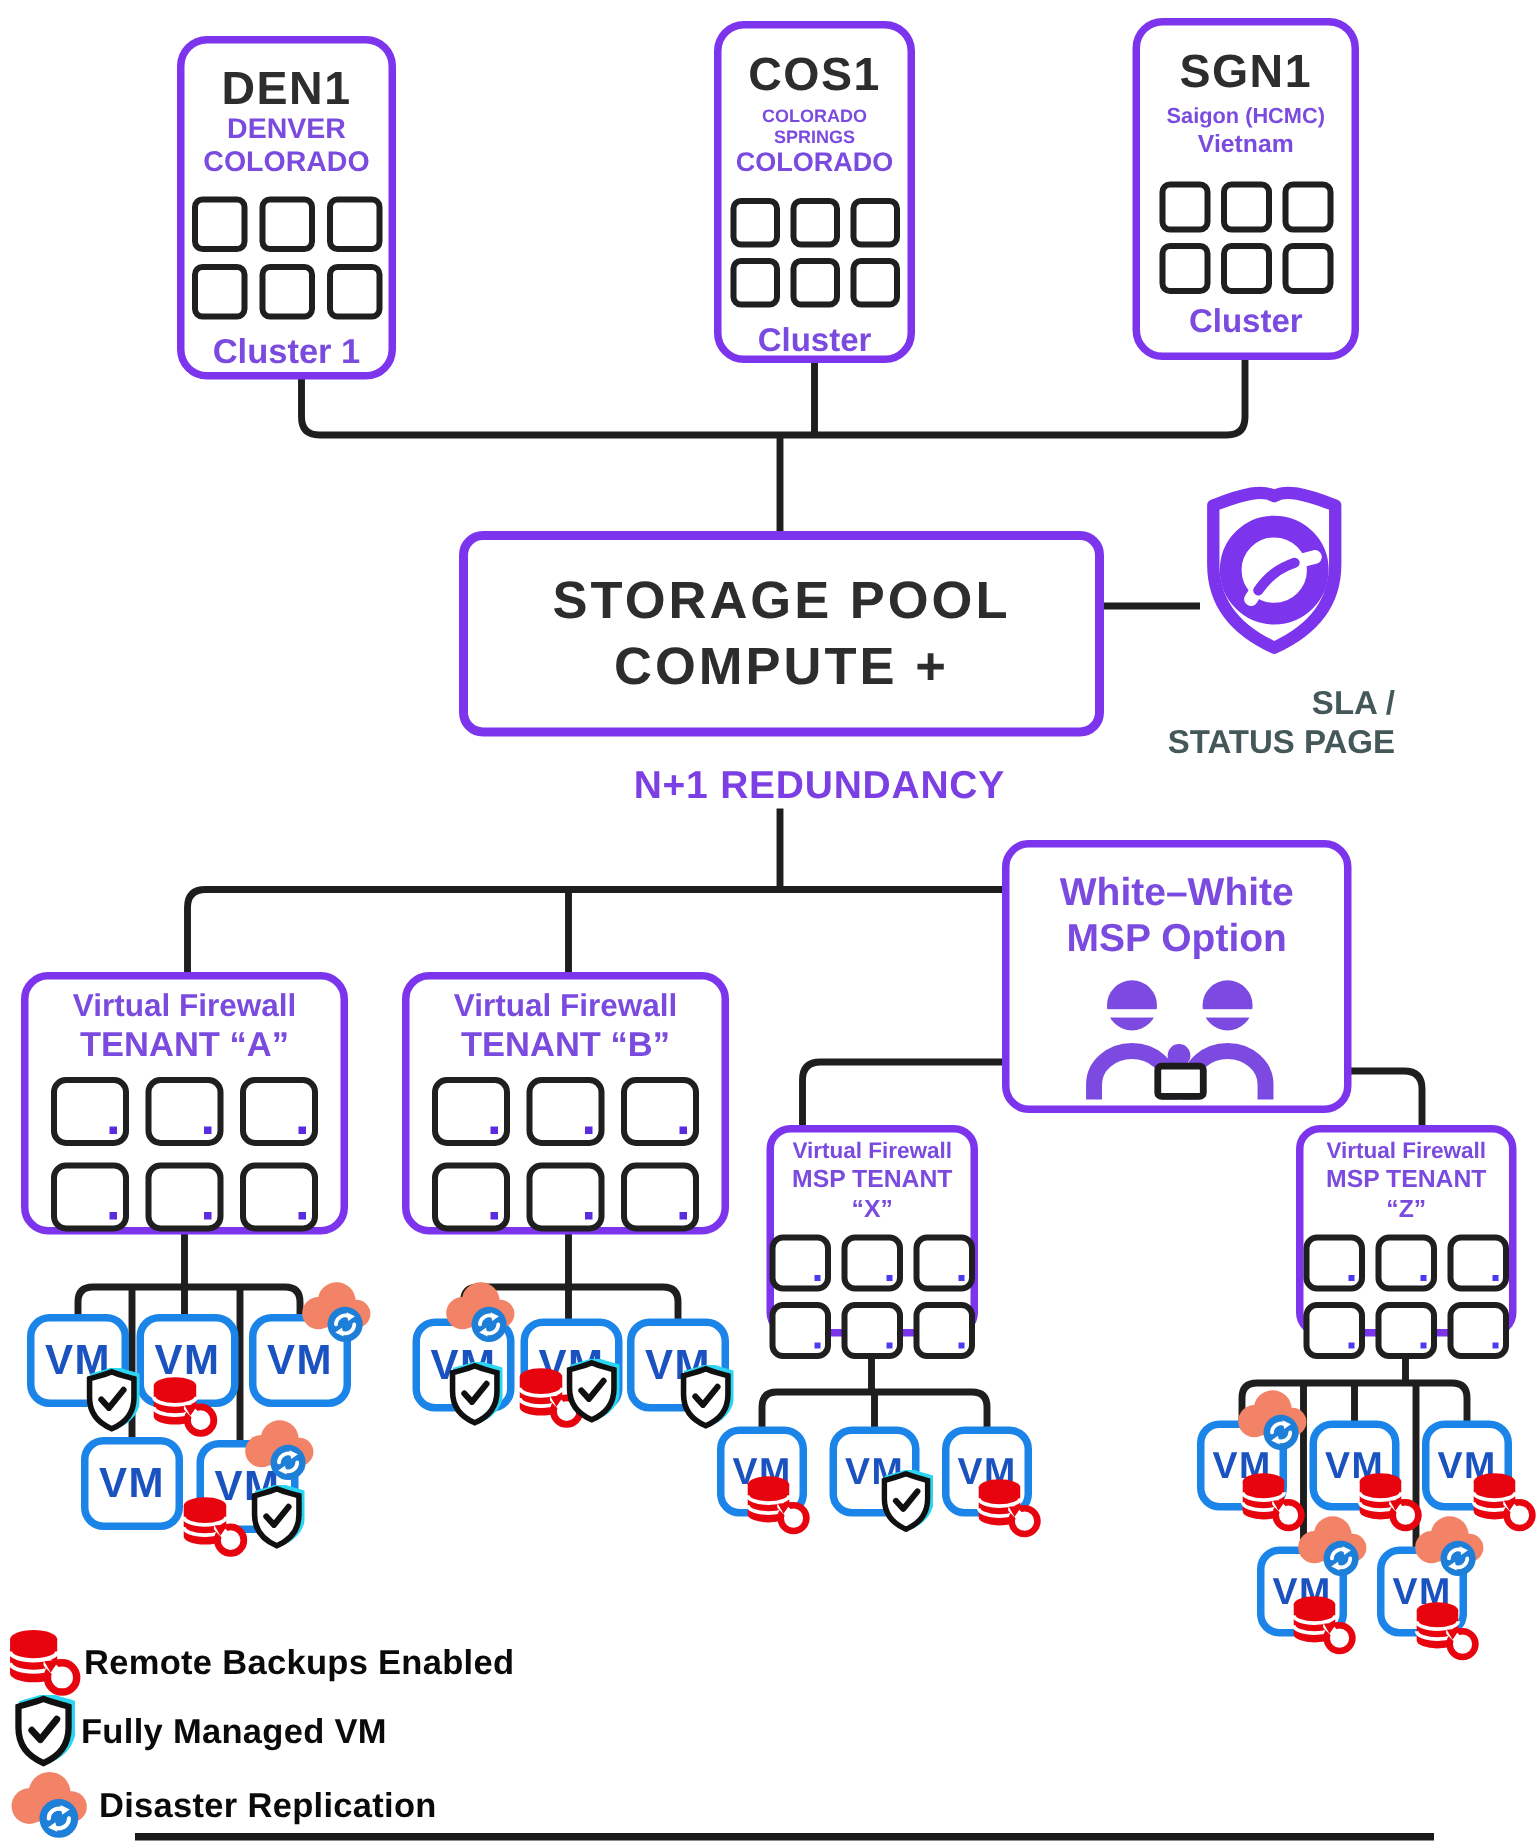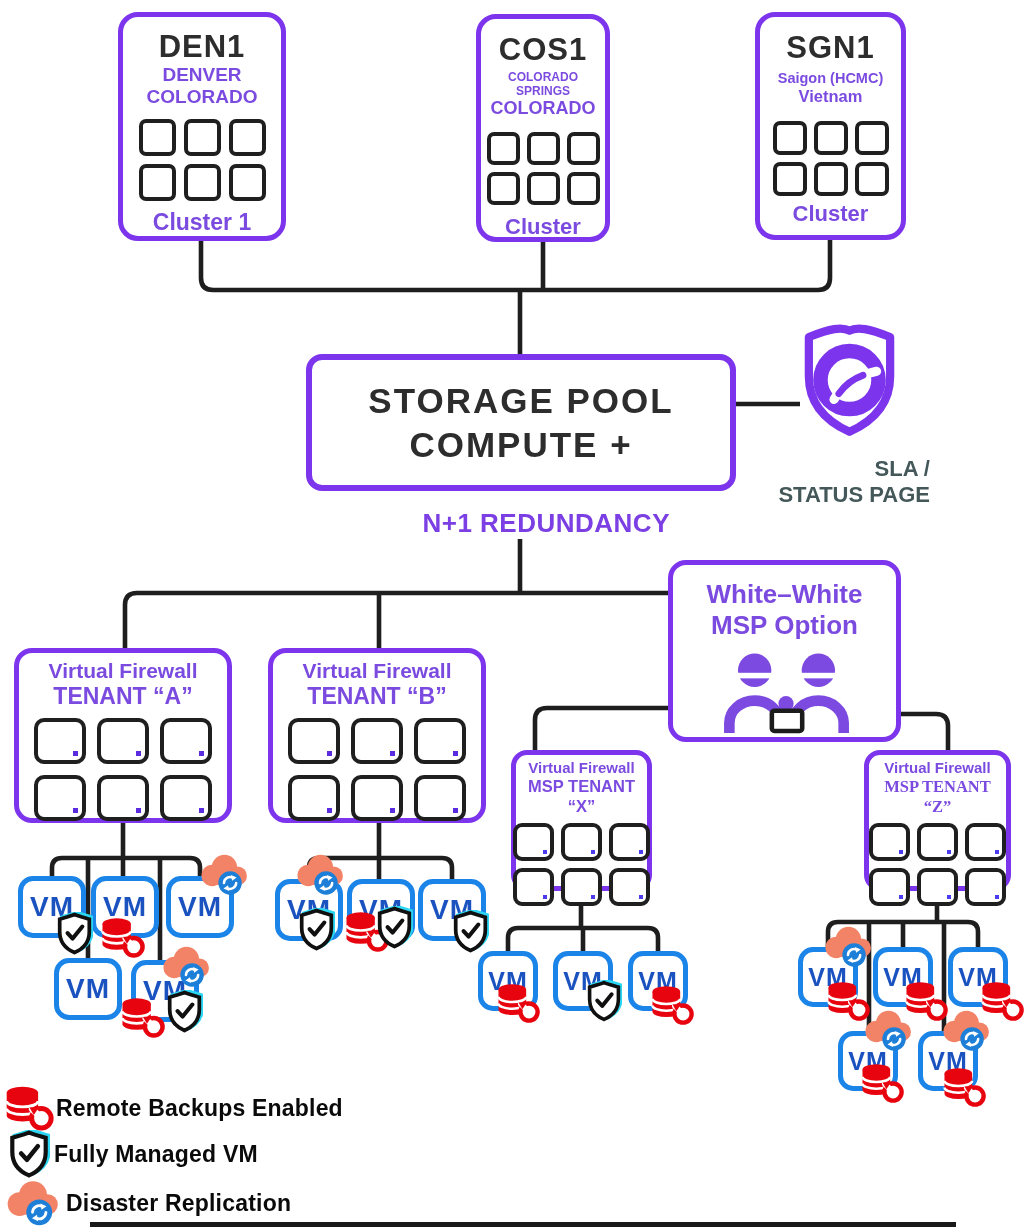--- a/index.html
+++ b/index.html
@@ -106,21 +106,21 @@
       <path d="M125 652 V605 Q125 593 137 593 H672 M379 593 V652 M520 536 V593"></path>
       <path d="M672 708 H547 Q535 708 535 720 V754"></path>
       <path d="M897 714 H936 Q948 714 948 726 V754"></path>
       <path d="M123 819 V858 M52 878 V868 Q52 858 62 858 H190 Q200 858 200 868 V878 M123 858 V878 M88 858 V960 M160 858 V962"></path>
       <path d="M379 819 V858 M309 881 V868 Q309 858 319 858 H442 Q452 858 452 868 V881 M379 858 V881"></path>
       <path d="M581 887 V928 M508 953 V938 Q508 928 518 928 H648 Q658 928 658 938 V953 M583 928 V953"></path>
       <path d="M937 887 V922 M828 949 V932 Q828 922 838 922 H968 Q978 922 978 932 V949 M869 922 V1033 M903 922 V949 M944 922 V1033"></path>
     </g>
   </svg>
 
-  <div class="box dc" style="left:118px;top:12px;width:168px;height:229px;justify-content:space-between;">
+  <div class="box dc" style="left:118px;top:24px;width:146px;height:229px;justify-content:space-between;">
     <div class="dc-code" style="margin-top:14px;">DEN1</div>
     <div class="ptxt" style="font-size:19px;">DENVER</div>
     <div class="ptxt" style="font-size:19px;">COLORADO</div>
     <div class="grid3" style="gap:8px;margin-top:10px;">
       <div class="sq sq-den"></div>
         <div class="sq sq-den"></div>
         <div class="sq sq-den"></div>
       <div class="sq sq-den"></div>
         <div class="sq sq-den"></div>
         <div class="sq sq-den"></div>
@@ -215,21 +215,21 @@
         <div class="fw-sq fw-sm"></div>
         <div class="fw-sq fw-sm"></div>
       <div class="fw-sq fw-sm"></div>
         <div class="fw-sq fw-sm"></div>
         <div class="fw-sq fw-sm"></div>
     </div>
   </div>
 
   <div class="box" style="left:864px;top:750px;width:147px;height:141px;border-radius:16px;">
     <div class="ptxt" style="font-size:15px;margin-top:4px;">Virtual Firewall</div>
-    <div class="ptxt" style="font-size:16.5px;font-family:Liberation Serif, serif;">MSP TENANT “Z”</div>
+    <div class="ptxt" style="font-size:16.5px;">MSP TENANT “Z”</div>
     <div class="grid3" style="gap:7px;margin-top:6px;">
       <div class="fw-sq fw-sm"></div>
         <div class="fw-sq fw-sm"></div>
         <div class="fw-sq fw-sm"></div>
       <div class="fw-sq fw-sm"></div>
         <div class="fw-sq fw-sm"></div>
         <div class="fw-sq fw-sm"></div>
     </div>
   </div>
 

